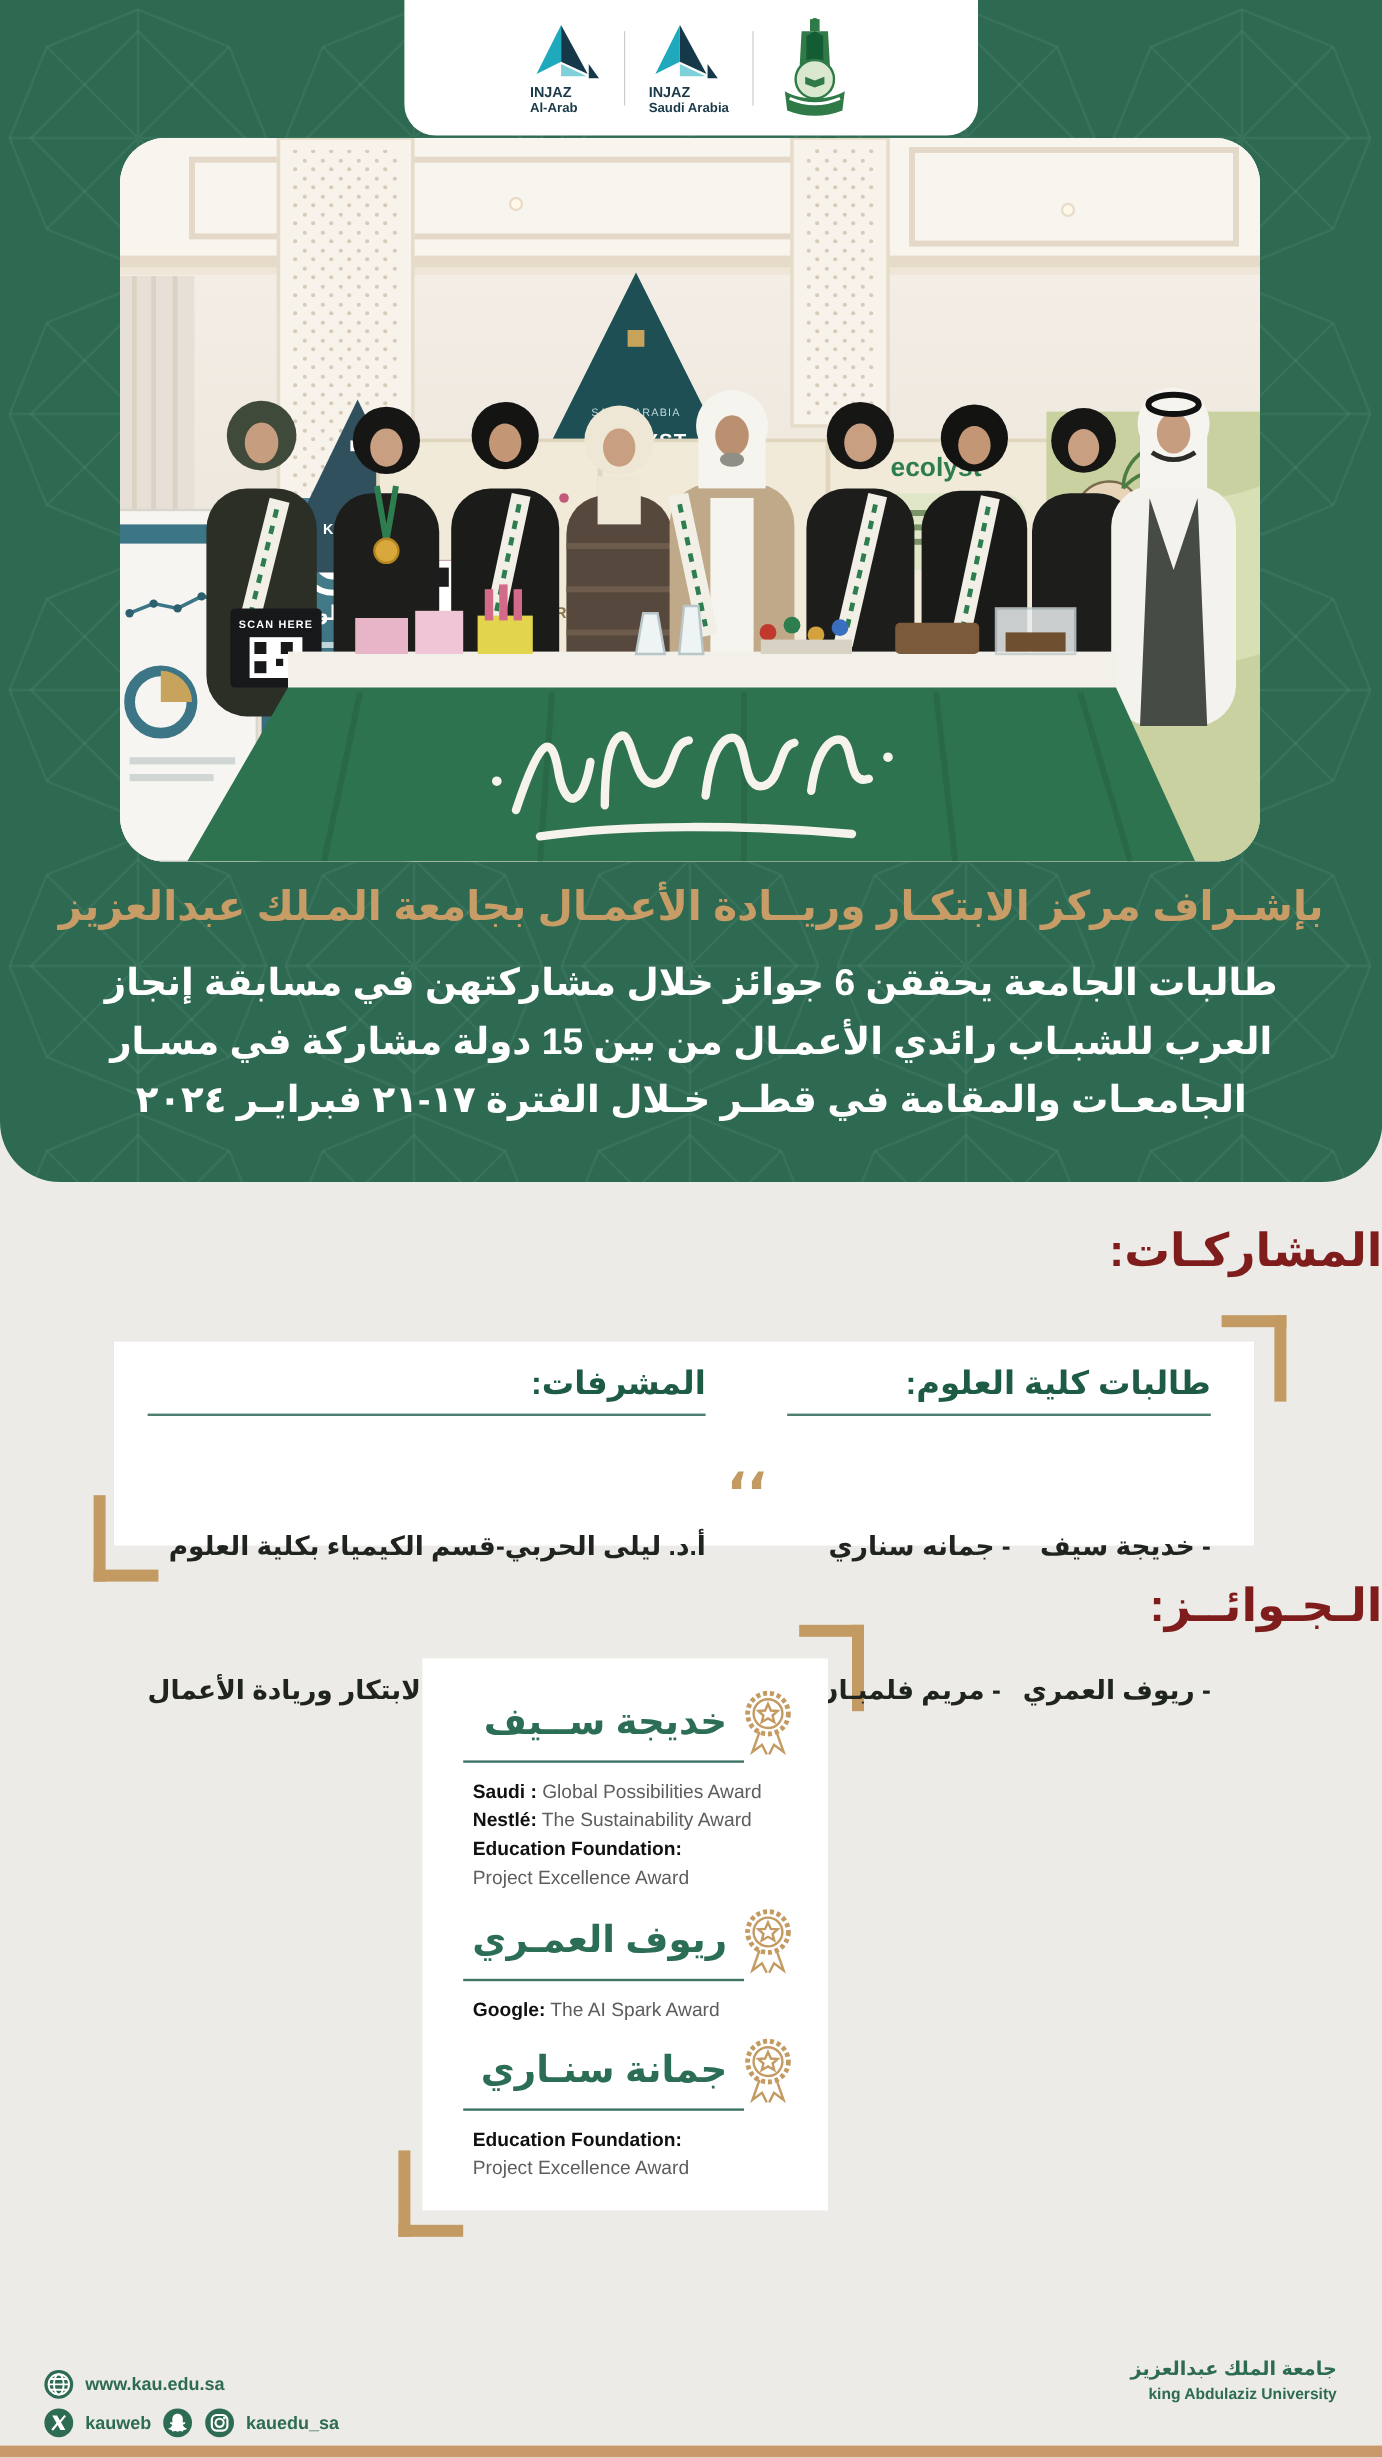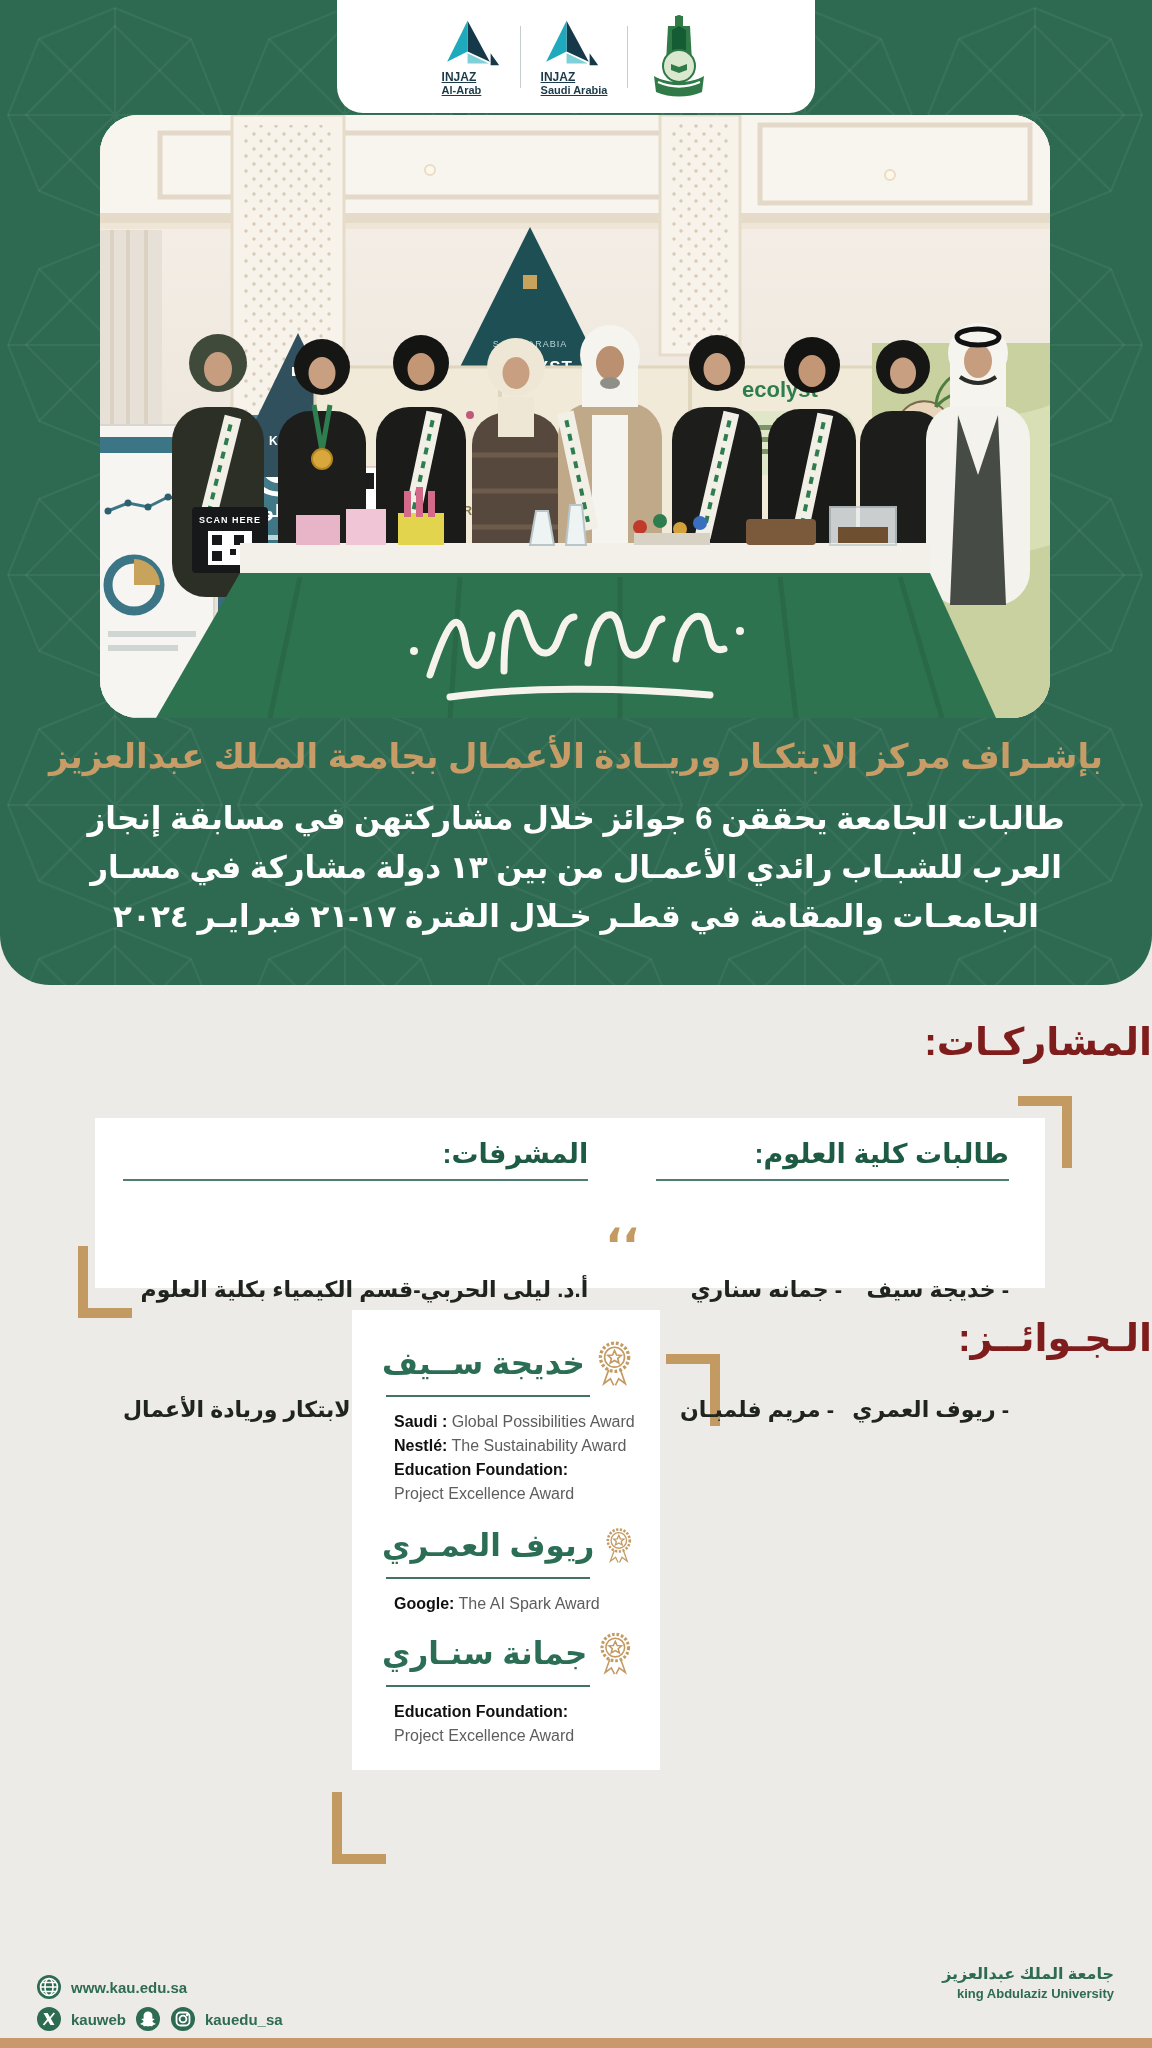--- a/index.html
+++ b/index.html
@@ -7,21 +7,21 @@
   .canvas{position:relative;width:1152px;height:2048px;margin:0 auto;background:#ecebe8;overflow:hidden;}
 
   
   .hero{position:absolute;left:0;top:0;width:1152px;height:985px;background:#2d6a51;
         border-radius:0 0 50px 50px;overflow:hidden;}
   .hero-pattern{position:absolute;inset:0;width:100%;height:100%;}
 
   .header-card{position:absolute;left:337px;top:0;width:478px;height:113px;background:#ffffff;
         border-radius:0 0 26px 26px;display:flex;align-items:center;justify-content:center;gap:20px;z-index:5;}
   .logo-block{display:flex;flex-direction:column;align-items:flex-start;gap:2px;}
-  .logo-block .wordmark{font-size:12px;font-weight:bold;color:#1b3a49;line-height:13px;text-decoration:underline;}
+  .logo-block .wordmark{font-size:12px;font-weight:bold;color:#1b3a49;line-height:13px;}
   .logo-block .wordmark .sub{font-weight:bold;font-size:11px;}
   .logo-divider{width:1px;height:62px;background:#c7cdcc;}
 
   .photo-card{position:absolute;left:100px;top:115px;width:950px;height:603px;border-radius:38px;
         overflow:hidden;z-index:4;background:#e9e2d8;}
   .photo-card svg{display:block;}
 
   .hero-title{position:absolute;left:0;right:0;top:736px;text-align:center;direction:rtl;
         font-size:34px;font-weight:bold;color:#c89c66;z-index:4;}
   .hero-body{position:absolute;left:80px;right:80px;top:794px;text-align:center;direction:rtl;
@@ -48,21 +48,21 @@
   
   .bracket{position:absolute;width:44px;height:62px;z-index:1;}
   .bracket.tr{border-top:10px solid #c49a63;border-right:10px solid #c49a63;}
   .bracket.bl{border-bottom:10px solid #c49a63;border-left:10px solid #c49a63;}
   .b-p-tr{left:1018px;top:1096px;}
   .b-p-bl{left:78px;top:1246px;}
   .b-a-tr{left:666px;top:1354px;}
   .b-a-bl{left:332px;top:1792px;}
 
   
-  .a-card{position:absolute;left:352px;top:1310px;width:308px;height:460px;background:#ffffff;
+  .a-card{position:absolute;left:352px;top:1382px;width:338px;height:460px;background:#ffffff;
         box-sizing:border-box;padding:24px 24px 0 30px;z-index:2;}
   .a-name-row{direction:rtl;display:flex;align-items:center;gap:8px;}
   .a-name{color:#2c6e55;font-size:31px;font-weight:bold;white-space:nowrap;}
   .a-underline{border-bottom:2px solid #3f7466;margin:3px 46px 13px 4px;}
   .a-lines{font-size:16px;line-height:24px;color:#5d5d5d;padding-left:12px;}
   .a-lines b{color:#101010;}
   .mt10{margin-top:10px;} .mt8{margin-top:8px;}
 
   
   .f-row{position:absolute;display:flex;align-items:center;gap:9px;color:#2d6b52;
@@ -392,21 +392,21 @@
           <circle cx="640" cy="516" r="4" fill="#f5f3ec" stroke="none"></circle>
           <circle cx="314" cy="536" r="4" fill="#f5f3ec" stroke="none"></circle>
         </g>
       </g>
     </svg>
   </div>
 
   <div class="hero-title">بإشـراف مركز الابتكـار وريــادة الأعمـال بجامعة المـلك عبدالعزيز</div>
   <div class="hero-body">
     <div>طالبات الجامعة يحققن 6 جوائز خلال مشاركتهن في مسابقة إنجاز</div>
-    <div>العرب للشبـاب رائدي الأعمـال من بين ١٣ دولة مشاركة في مسـار</div>
+    <div>العرب للشبـاب رائدي الأعمـال من بين 15 دولة مشاركة في مسـار</div>
     <div>الجامعـات والمقامة في قطـر خـلال الفترة ١٧-٢١ فبرايـر ٢٠٢٤</div>
   </div>
 
   <div class="section-title st-participations">المشاركـات:</div>
 
   <div class="bracket tr b-p-tr"></div>
   <div class="bracket bl b-p-bl"></div>
 
   <div class="p-card">
     <div class="p-col p-col-students">

